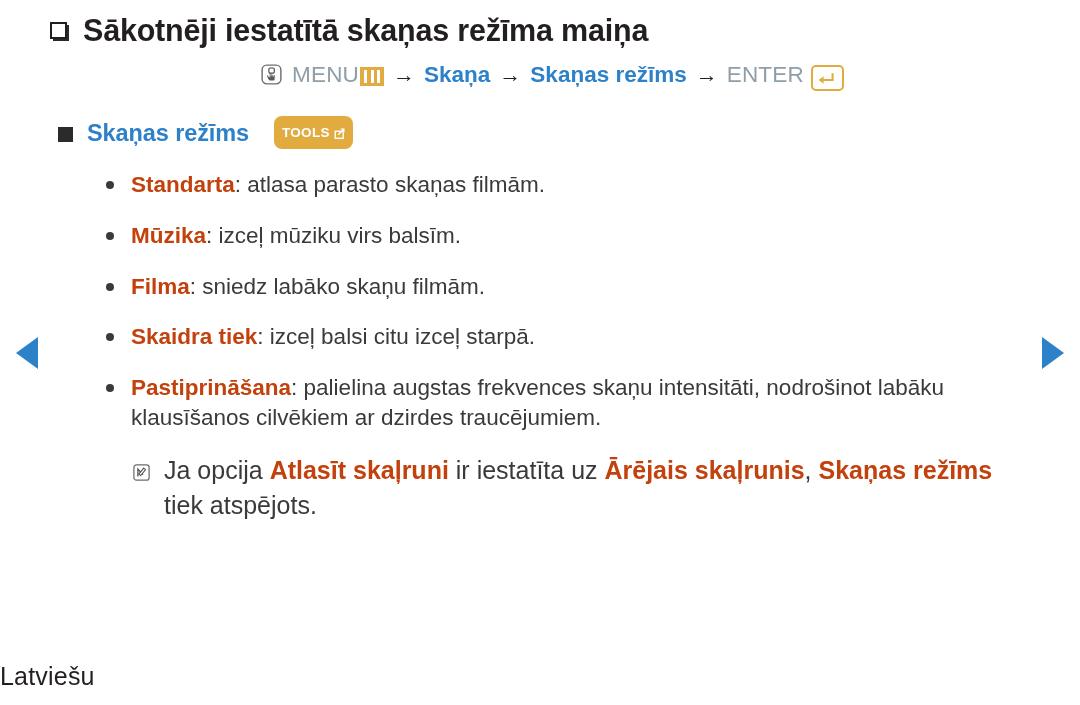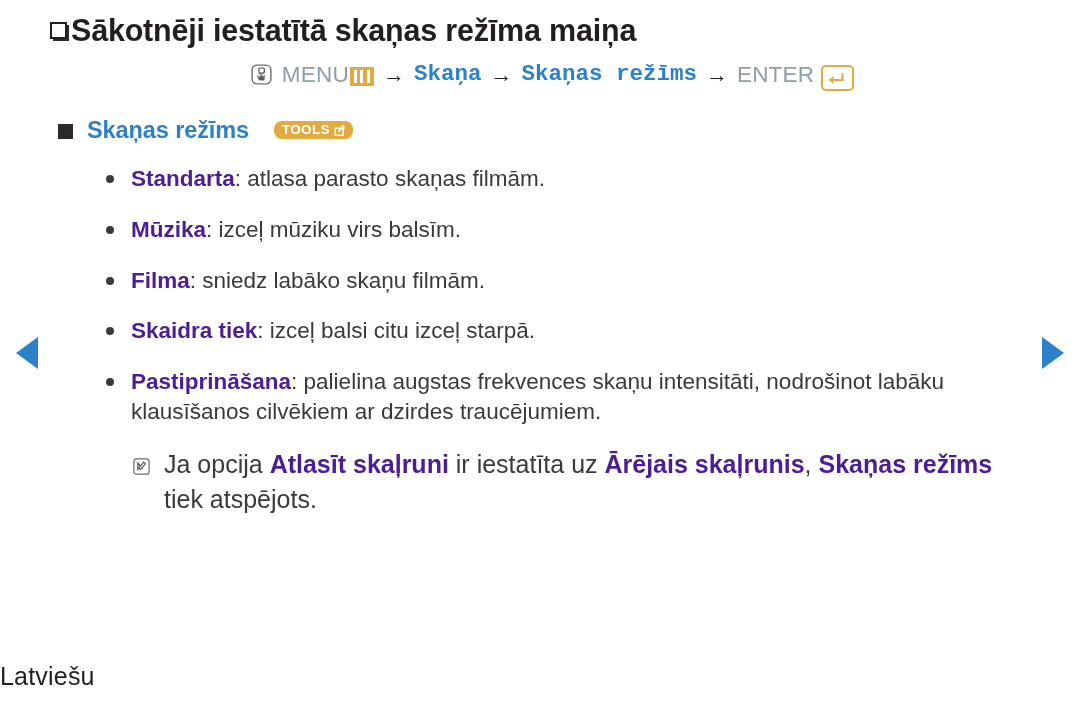--- a/index.html
+++ b/index.html
@@ -29,21 +29,21 @@
     position: absolute;
     left: 50px;
     top: 8px;
     width: 960px;
   }
 
   
   .title-row {
     display: flex;
     align-items: flex-start;
-    gap: 2px;
+    gap: 14px;
   }
   .sq-shadow-icon {
     flex: 0 0 auto;
     width: 19px;
     height: 19px;
     margin-top: 14px;
     position: relative;
   }
   .sq-shadow-icon::before {
     content: "";
@@ -121,21 +121,20 @@
   .menu-bars i:nth-child(3) { left: 17px; }
 
   .arrow-sep {
     color: #231f20;
     margin: 0 9px;
     font-size: 22px;
   }
   .blue {
     color: #2d81c8;
     font-weight: bold;
-    font-family: Liberation Mono, monospace;
   }
   .enter-word {
     color: #8f9ea8;
     letter-spacing: 0.2px;
   }
   .enter-icon {
     display: inline-block;
     width: 29px;
     height: 22px;
     border: 2.5px solid #e2ab3f;
@@ -171,21 +170,21 @@
   .tools-badge {
     display: inline-flex;
     align-items: center;
     gap: 3px;
     background: #e2ab3f;
     border-radius: 8px;
     padding: 2px 7px 2px 8px;
     margin-left: 11px;
     position: relative;
     top: -1px;
-    height: 18px;
+    height: 33px;
     box-sizing: border-box;
   }
   .tools-badge .tools-text {
     color: #ffffff;
     font-size: 13.5px;
     font-weight: bold;
     letter-spacing: 0.3px;
     line-height: 1;
   }
   .tools-glyph {
@@ -216,21 +215,21 @@
     content: "";
     position: absolute;
     left: 8px;
     top: 11px;
     width: 8px;
     height: 8px;
     border-radius: 50%;
     background: #3a3a3a;
   }
   .term {
-    color: #4c1d95;
+    color: #c2410c;
     font-weight: bold;
   }
 
   
   .note {
     margin-top: 6px;
     margin-left: 82px;
     position: relative;
     padding-left: 32px;
     font-size: 25px;

